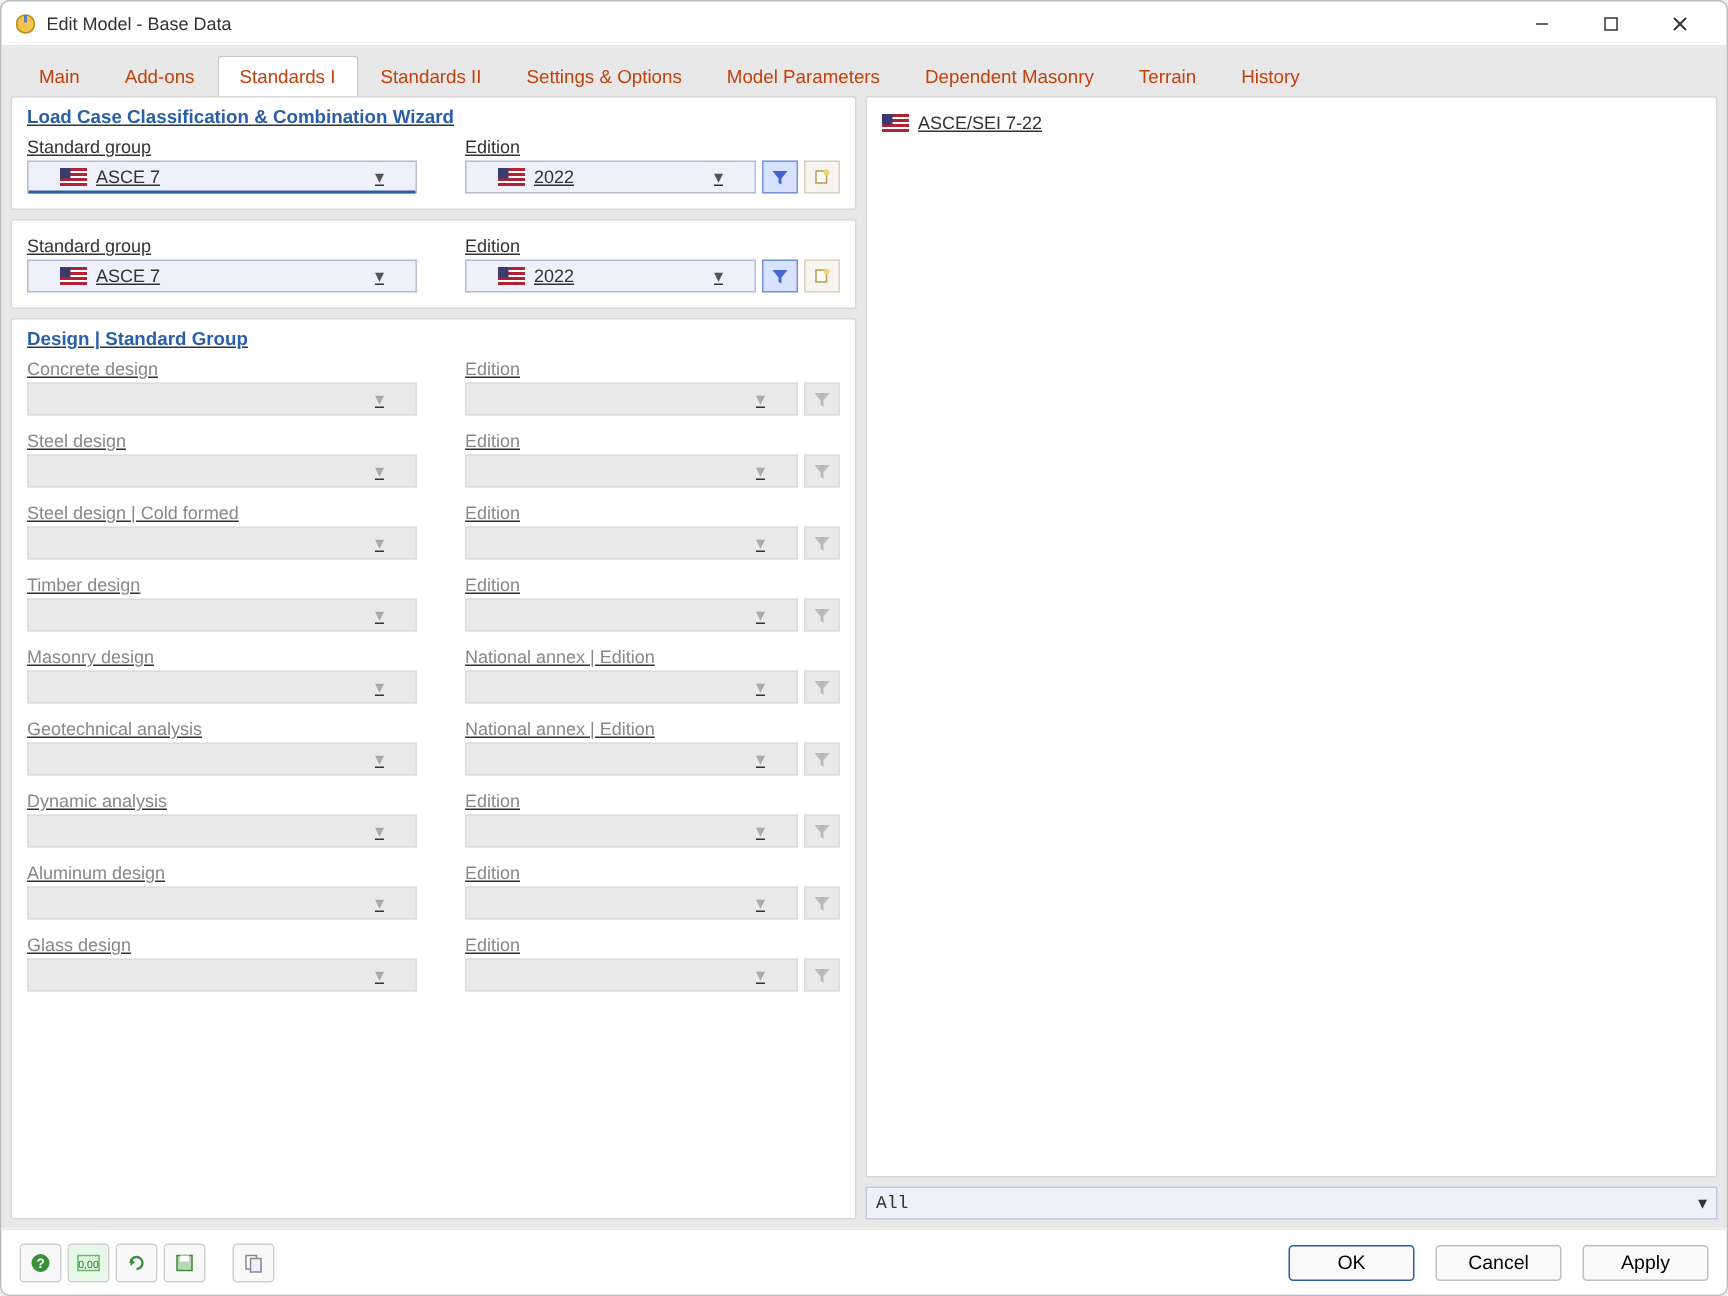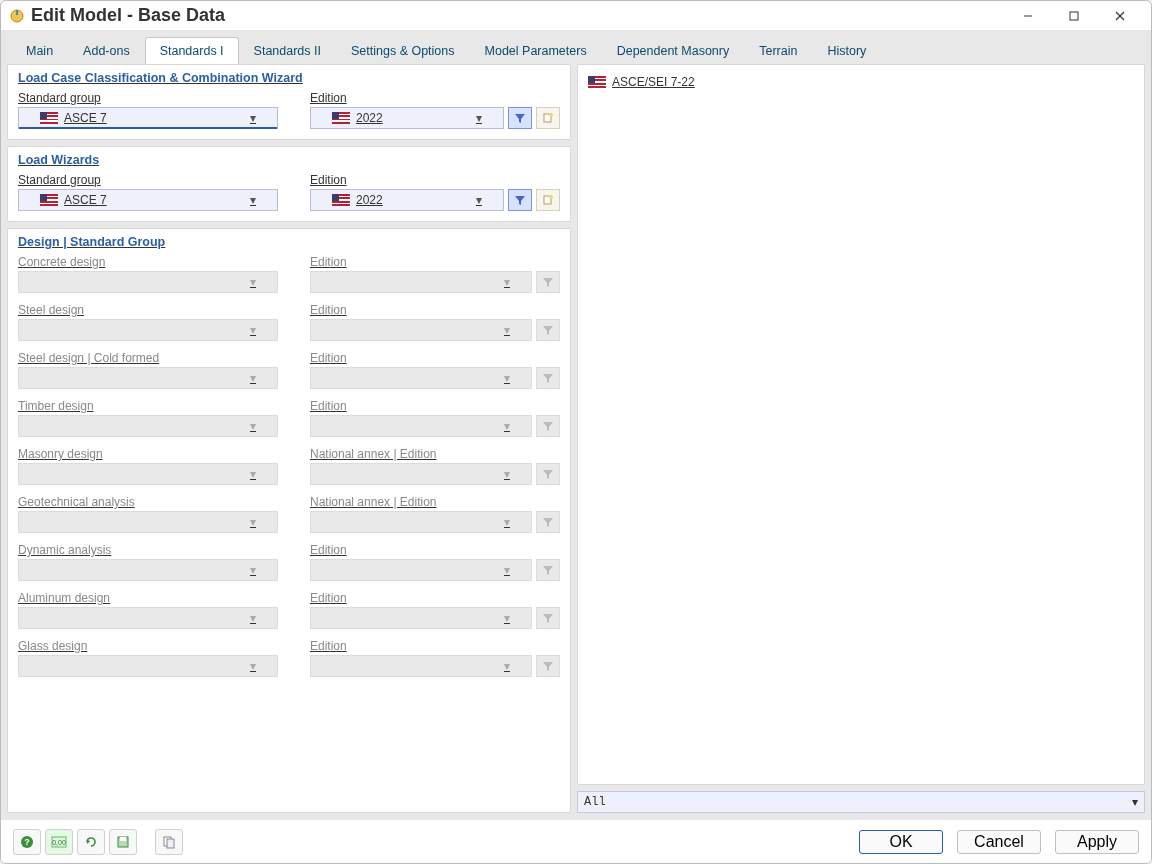--- a/index.html
+++ b/index.html
@@ -1,28 +1,28 @@
 <!DOCTYPE html>
 <html><head>
 <meta charset="utf-8">
 <style>
   * { box-sizing: border-box; font-family: 'Segoe UI', Tahoma, sans-serif; }
   body { margin: 0; padding: 0; background: #f0f0f0; font-size: 12px; color: #333; }
   .window { width: 1152px; height: 864px; background: #fff; border: 1px solid #bbb; border-radius: 6px; overflow: hidden; position: relative; display:flex; flex-direction:column;}
   
   .titlebar { height: 30px; display: flex; align-items: center; padding: 0 8px; border-bottom: 1px solid #e5e5e5; }
   .titlebar-icon { width: 16px; height: 16px; margin-right: 6px; display:flex; align-items:center; justify-content:center;}
-  .titlebar-title { flex: 0 0 auto; font-size: 18px; font-weight: bold; }
+  .titlebar-title { flex: 0 0 auto; font-size: 12px; }
   .titlebar-spacer { flex: 1; }
   .win-btn { width: 46px; height: 30px; display:flex; align-items:center; justify-content:center; color:#333; }
 
   .outer-pad { background:#e8e8e8; padding:6px; flex:0 0 auto;}
   
   .tabbar { display:flex; background:#e8e8e8; padding: 0 4px; }
-  .tab { padding: 6px 14px; color:#0c4a6e; border:1px solid transparent; border-bottom:none; cursor:pointer; font-size:12.5px;}
+  .tab { padding: 6px 14px; color:#c2410c; border:1px solid transparent; border-bottom:none; cursor:pointer; font-size:12.5px;}
   .tab.active { background:#fff; border-color:#c8c8c8; border-top-left-radius:3px; border-top-right-radius:3px;}
 
   .dialog-body { flex:1; background:#e8e8e8; padding: 0 6px 6px 6px; display:flex; gap:6px; min-height:0;}
   .left-pane { flex: 0 0 560px; display:flex; flex-direction:column; gap:6px; }
   .right-pane { flex:1; display:flex; flex-direction:column; gap:6px; }
 
   .section { background:#fff; border:1px solid #d8d8d8; border-radius:2px; padding:6px 10px 10px 10px;text-decoration:underline; }
   .section.flexfill { flex:1; overflow:auto;}
   .section-title { color:#2a5fa8; font-weight:600; font-size:12.5px; margin-bottom:6px;}
 
@@ -53,21 +53,21 @@
   .activated-list { display:flex; flex-direction:column; gap:4px; margin-top:4px;justify-content:center;}
   .activated-item { display:flex; align-items:center; gap:6px; font-size:12px;}
 
   .filter-select { height:22px; background:#eef0fb; border:1px solid #c4c8e0; display:flex; align-items:center; padding:0 6px; }
   .filter-select .val { flex:1;font-family:Liberation Mono, monospace; }
 
   .footer { height:44px; background:#fff; border-top:1px solid #e5e5e5; display:flex; align-items:center; padding:0 12px; gap:4px;}
   .footer-spacer { flex:1; }
   .tool-btn { width:28px; height:26px; border:1px solid #d0d0d0; border-radius:3px; display:flex; align-items:center; justify-content:center; background:#f8f8f8; cursor:pointer;}
   .tool-btn.green { background:#e6f9e6; }
-  .dlg-btn { width:84px; height:24px; border:1px solid #c0c0c0; border-radius:3px; background:#fafafa; font-size:16px; cursor:pointer;}
+  .dlg-btn { width:84px; height:24px; border:1px solid #c0c0c0; border-radius:3px; background:#fafafa; font-size:13px; cursor:pointer;}
   .dlg-btn.primary { border-color:#2a5fa8; }
 
   svg { display:block; }
 
   .flag-us { width:18px; height:12px; background: linear-gradient(#b22234, #b22234); position:relative; display:inline-block; flex:0 0 auto;}
   .flag-us::before { content:''; position:absolute; inset:0; background: repeating-linear-gradient(#b22234 0 1.7px, #fff 1.7px 3.4px);}
   .flag-us::after { content:''; position:absolute; left:0; top:0; width:7px; height:6.5px; background:#3c3b6e;}
 </style>
 </head>
 <body>
@@ -147,21 +147,20 @@
                     <rect x="2" y="2" width="7" height="8" fill="#fff" stroke="#b89a5a"></rect>
                     <circle cx="9" cy="3" r="2" fill="#f2d67a"></circle>
                   </svg>
               </div>
             </div>
           </div>
         </div>
       </div>
 
       <div class="section">
-        <div class="section-title">Load Wizards</div>
         <div class="form-row">
           <div class="form-col col1">
             <span class="lbl">Standard group</span>
             <div class="select-ctrl">
               <span class="flag flag-us"></span>
               <span class="val">ASCE 7</span>
               <span class="chev">▾</span>
             </div>
           </div>
           <div class="form-col col2">

